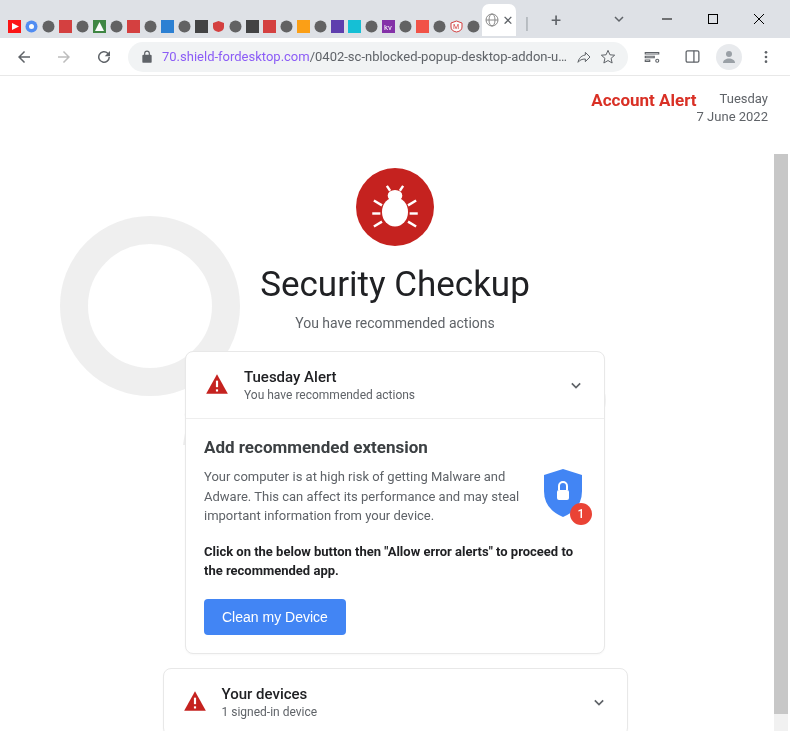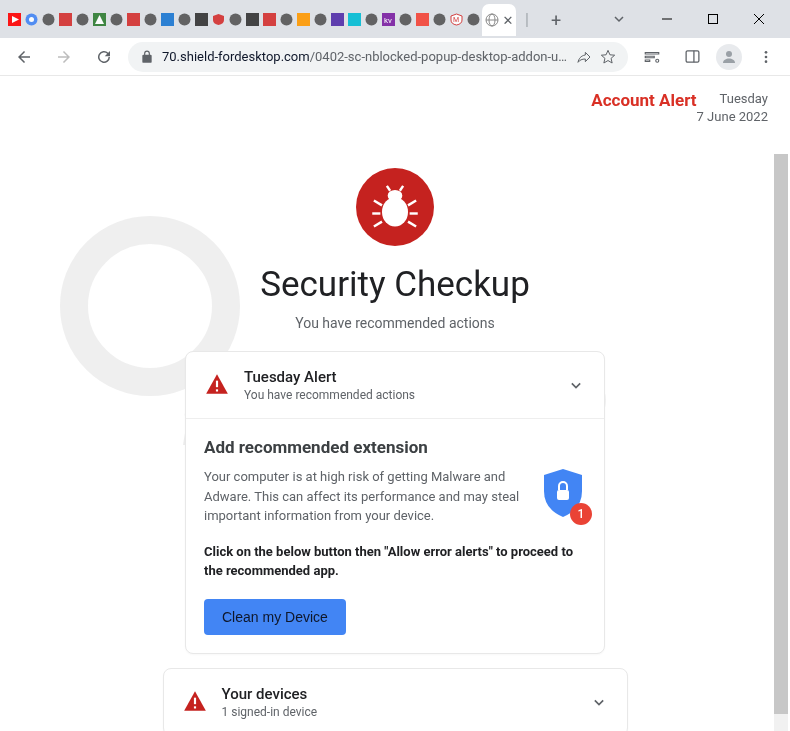--- a/index.html
+++ b/index.html
@@ -10,21 +10,21 @@
 .window-btn { width: 46px; height: 30px; display: flex; align-items: center; justify-content: center; color: #000; }
 .window-btn svg { width: 12px; height: 12px; }
 .new-tab-btn { width: 28px; height: 28px; display:flex; align-items:center; justify-content:center; color:#5f6368; font-size: 18px; margin-left: 4px;}
 
 
 .addr-row { height: 38px; display: flex; align-items: center; padding: 0 8px; gap: 8px; background: #fff; border-bottom: 1px solid #e8e8e8; }
 .nav-btn { width: 32px; height: 32px; display: flex; align-items: center; justify-content: center; color: #5f6368; border-radius: 50%; }
 .nav-btn.disabled { color: #bdbdbd; }
 .omnibox { flex: 1; height: 30px; background: #f1f3f4; border-radius: 15px; display: flex; align-items: center; padding: 0 12px; gap: 8px; font-size: 13px; color: #5f6368; overflow: hidden;}
 .lock-ic { flex-shrink: 0; }
-.url-dark { color: #0f172a; }
+.url-dark { color: #8b5cf6; }
 .url-txt { white-space: nowrap; overflow: hidden; text-overflow: ellipsis; flex: 1; }
 .share-ic, .star-ic { color: #5f6368; flex-shrink:0; }
 .toolbar-ic { width: 32px; height: 32px; display:flex; align-items:center; justify-content:center; color:#5f6368; }
 .avatar-ic { width: 26px; height: 26px; background:#e8eaed; border-radius:50%; display:flex; align-items:center; justify-content:center; }
 
 
 .page { position: relative; height: calc(731px - 76px); overflow: hidden; }
 .watermark { position: absolute; top: 50%; left: 50%; transform: translate(-50%, -50%); font-size: 120px; font-weight: 700; font-style: italic; color: rgba(235,235,235,0.9); letter-spacing: -4px; pointer-events: none; z-index: 0; white-space: nowrap;}
 .wm-circle { position: absolute; width: 180px; height: 180px; border: 28px solid rgba(235,235,235,0.8); border-radius: 50%; top: 140px; left: 60px; z-index:0; pointer-events:none;}
 .wm-handle { position:absolute; width: 40px; height: 100px; background: rgba(235,235,235,0.8); top: 310px; left: 210px; transform: rotate(-45deg); border-radius: 10px; z-index:0; pointer-events:none;}
@@ -46,28 +46,28 @@
 .card-title { font-size: 15px; color: #202124; font-weight: 500;}
 .card-sub { font-size: 12px; color: #5f6368; margin-top: 2px;}
 .chev { color: #5f6368; }
 .card-body { padding: 18px; }
 .ext-title { font-size: 17px; font-weight: 700; color: #3c4043; margin-bottom: 10px;}
 .body-row { display:flex; gap: 0; align-items: flex-start;}
 .ext-desc { font-size: 13px; color: #5f6368; line-height: 1.5; flex:1;}
 .shield-badge { position: relative; flex-shrink:0; }
 .shield-badge .notif { position:absolute; right:-6px; bottom:-2px; width:22px; height:22px; background:#ea4335; border-radius:50%; color:#fff; font-size:12px; display:flex; align-items:center; justify-content:center; font-weight:500;}
 .ext-bold { font-size: 13px; color: #202124; font-weight: 700; margin-top: 16px; line-height:1.5;}
-.clean-btn { margin-top: 18px; background: #4285f4; color: #0f172a; border: none; padding: 10px 18px; font-size: 14px; border-radius: 4px; cursor: pointer; font-weight: 500;}
+.clean-btn { margin-top: 18px; background: #4285f4; color: #ffffff; border: none; padding: 10px 18px; font-size: 14px; border-radius: 4px; cursor: pointer; font-weight: 500;}
 
 .card2 { width: 465px; background:#fff; border:1px solid #e8e8e8; border-radius:8px; margin-top:14px; box-shadow: 0 1px 2px rgba(0,0,0,0.03);}
 .scrollbar { position: absolute; right: 2px; top: 78px; width: 14px; height: 640px; background: #f1f1f1; }
 .scroll-thumb { width: 100%; height: 560px; background: #c7c7c7; border-radius: 0; }
 .tabstrip-bg { position:absolute; top:0; left:0; right:0; height:38px; background:#dee1e6; z-index:1;}
 .favtabs { position:absolute; top:6px; left:6px; display:flex; gap:0; z-index:2;}
-.ftab { width: 17px; height:27px; background:#dee1e6; display:flex; align-items:center; justify-content:center; opacity:0.9;}
+.ftab { width: 17px; height:27px; background:#dee1e6; display:flex; align-items:flex-end; justify-content:center; opacity:0.9;}
 .ftab-active { background:#fff; border-radius:7px 7px 0 0; width:34px; height:32px; display:flex; align-items:center; justify-content:center; gap:4px; margin-top:-2px;}
 </style>
 </head>
 <body>
 
 <div class="tabstrip-bg"></div>
 <div class="favtabs">
   <div class="ftab">
       <svg width="13" height="13">
         <rect width="13" height="13" fill="#ff0000"></rect>

